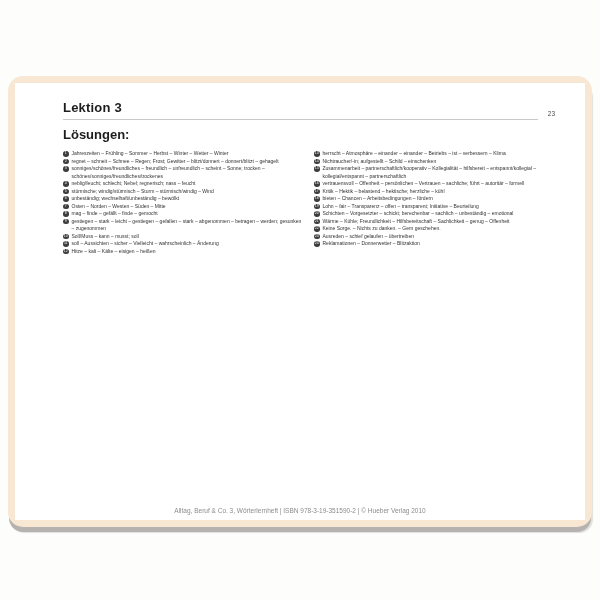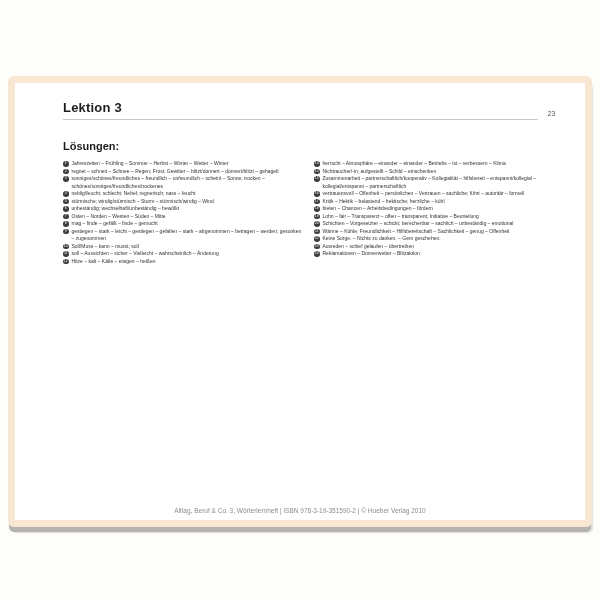--- a/index.html
+++ b/index.html
@@ -8,21 +8,21 @@
     background:#fdfdfc;
     font-family:"Liberation Sans", sans-serif;
     position:relative;
     overflow:hidden;
   }
   .card {
     position:absolute;
     left:8px; top:76px;
     width:584px; height:451px;
     background:var(--page_frame,#f8e7d2);
-    border-radius:6px;
+    border-radius:15px;
     padding:7px;
     box-shadow:0 6px 0 -1px var(--shadow,#b5b2af), 2px 7px 1px -1px rgba(0,0,0,0.12);
   }
   .sheet {
     width:100%; height:100%;
     background:#ffffff;
     position:relative;
     padding:17px 30px 0 48px;
   }
   .header { display:flex; align-items:flex-end; }
@@ -37,24 +37,24 @@
     color:#1d1d1d;
     letter-spacing:0.2px;
   }
   .page-num {
     font-size:6.5px;
     color:#4a4a4a;
     margin-left:10px;
     padding-bottom:3px;
   }
   .solutions {
-    font-size:11px;
+    font-size:13px;
     font-weight:bold;
     color:#1d1d1d;
-    margin-top:20px;
+    margin-top:7px;
   }
   .columns { display:flex; gap:10px; margin-top:8px; }
   .col { flex:1; min-width:0; }
   .item {
     display:flex;
     gap:3px;
     font-size:5px;
     line-height:7.5px;
     color:#333333;
   }

